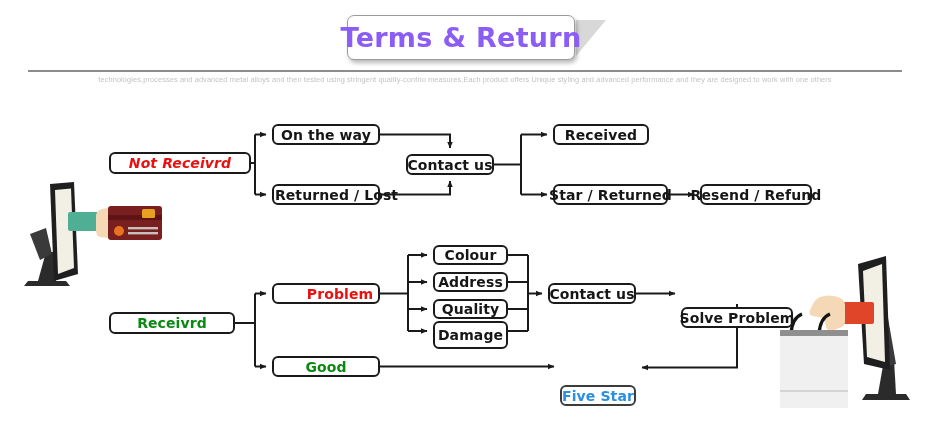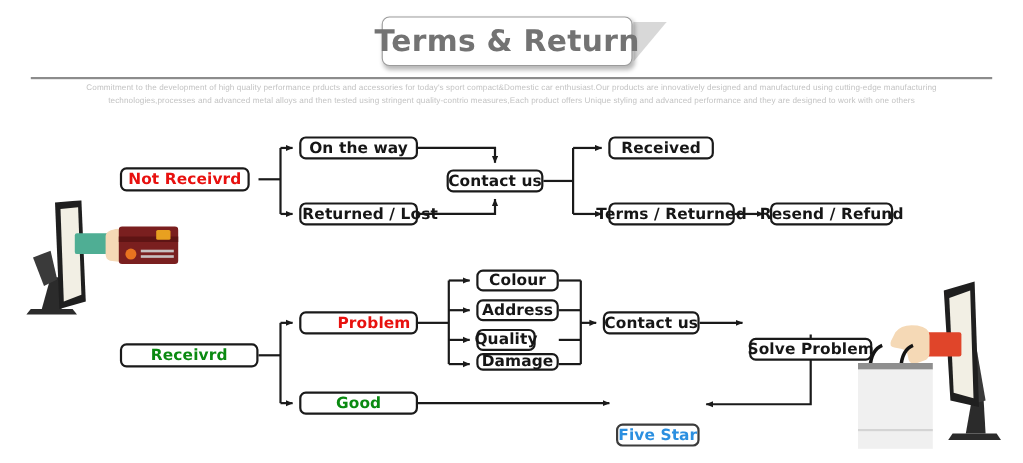--- a/index.html
+++ b/index.html
@@ -27,21 +27,21 @@
     border: 1px solid #9b9b9b;
     border-radius: 7px;
     box-shadow: 2px 3px 4px rgba(0,0,0,0.28);
     display: flex; align-items: center; justify-content: center;
   }
   #title-text {
     font-family: "DejaVu Sans", sans-serif;
     font-weight: bold;
     font-size: 27px;
     letter-spacing: 0.3px;
-    color: #737373;
+    color: #8b5cf6;
     white-space: nowrap;
   }
   #banner-tail {
     position: absolute;
     left: 576px; top: 20px;
     width: 0; height: 0;
     border-top: 0 solid transparent;
     border-left: 30px solid #d8d8d8;
     border-bottom: 36px solid transparent;
   }
@@ -98,36 +98,36 @@
     color: #161616;
     white-space: nowrap;
     letter-spacing: 0.1px;
     z-index: 3;
   }
   .node.red   { color: #e8110f; }
   .node.green { color: #0a8a11; }
   .node.blue  { color: #2b8fe0; border-color: #3c3c3c; }
 
   
-  #node-not-received { left: 109px; top: 152px; width: 118px; height: 22px; }
+  #node-not-received { left: 109px; top: 152px; width: 142px; height: 22px; font-style: italic; }
   #node-on-the-way   { left: 272px; top: 124px; width: 108px; height: 21px; }
   #node-returned-lost{ left: 272px; top: 184px; width: 108px; height: 21px; padding-left: 21px; }
   #node-contact-us-1 { left: 406px; top: 154px; width: 88px;  height: 21px; }
   #node-received     { left: 553px; top: 124px; width: 96px; height: 21px; }
   #node-lost-returned{ left: 553px; top: 184px; width: 115px; height: 21px; }
   #node-resend-refund{ left: 700px; top: 184px; width: 112px; height: 21px; }
 
   
   #node-received-ok  { left: 109px; top: 312px; width: 126px; height: 22px; }
   #node-problem      { left: 272px; top: 283px; width: 108px; height: 21px; padding-left: 28px; }
   #node-good         { left: 272px; top: 356px; width: 108px; height: 21px; }
   #node-colour       { left: 433px; top: 245px; width: 75px;  height: 20px; }
   #node-address      { left: 433px; top: 272px; width: 75px;  height: 20px; }
-  #node-quality      { left: 433px; top: 299px; width: 54px;  height: 20px; }
-  #node-damage       { left: 433px; top: 321px; width: 75px;  height: 16px; }
+  #node-quality      { left: 433px; top: 299px; width: 75px;  height: 20px; }
+  #node-damage       { left: 433px; top: 321px; width: 75px;  height: 28px; }
   #node-contact-us-2 { left: 548px; top: 283px; width: 88px;  height: 21px; }
   #node-solve-problem{ left: 681px; top: 283px; width: 112px; height: 21px; margin-top: 24px; }
   #node-five-star    { left: 560px; top: 357px; width: 76px;  height: 21px; margin-top: 28px; }
 
   
   .illus { position: absolute; }
   #illus-left  { left: 12px; top: 182px; width: 160px; height: 112px; }
   #illus-right { left: 770px; top: 252px; width: 152px; height: 158px; }
 </style>
 </head>
@@ -139,21 +139,20 @@
   <div id="banner-tail"></div>
 
   <div id="title-banner">
     <span id="title-text">Terms &amp; Return</span>
   </div>
 </div>
 
 <div id="header-rule"></div>
 
 <div id="desc-block">
-  <div id="desc-line-1">Commitment to the development of high quality performance prducts and accessories for today's sport compact&amp;Domestic car enthusiast.Our products are innovatively designed and manufactured using cutting-edge manufacturing</div>
   <div id="desc-line-2">technologies,processes and advanced metal alloys and then tested using stringent quality-contrio measures,Each  product offers Unique styling and advanced performance and they are designed to work with one others</div>
 </div>
 
 <svg id="flow-canvas" viewBox="0 0 930 421" width="930" height="421">
   <defs>
     <marker id="arrow" markerWidth="7" markerHeight="7" refX="6.2" refY="3.1" orient="auto" markerUnits="userSpaceOnUse">
       <path d="M0,0.3 L6.6,3.1 L0,5.9 z" fill="#1a1a1a"></path>
     </marker>
   </defs>
   <g stroke="#1a1a1a" stroke-width="2" fill="none">
@@ -210,21 +209,21 @@
 <div class="node" id="node-returned-lost">
   <span>Returned / Lost</span>
 </div>
 <div class="node" id="node-contact-us-1">
   <span>Contact us</span>
 </div>
 <div class="node" id="node-received">
   <span>Received</span>
 </div>
 <div class="node" id="node-lost-returned">
-  <span>Terms / Returned</span>
+  <span>Star / Returned</span>
 </div>
 <div class="node" id="node-resend-refund">
   <span>Resend / Refund</span>
 </div>
 
 <div class="node green" id="node-received-ok">
   <span>Receivrd</span>
 </div>
 <div class="node red" id="node-problem">
   <span>Problem</span>

